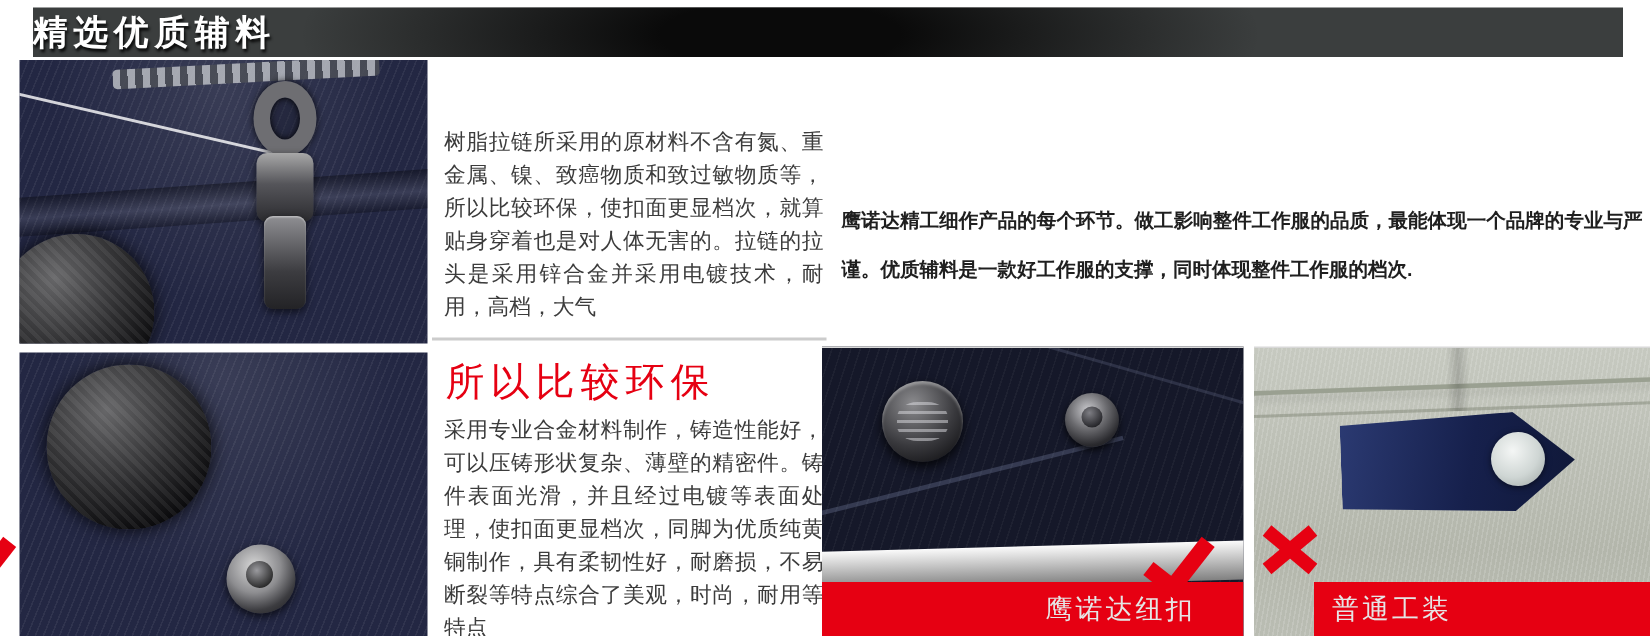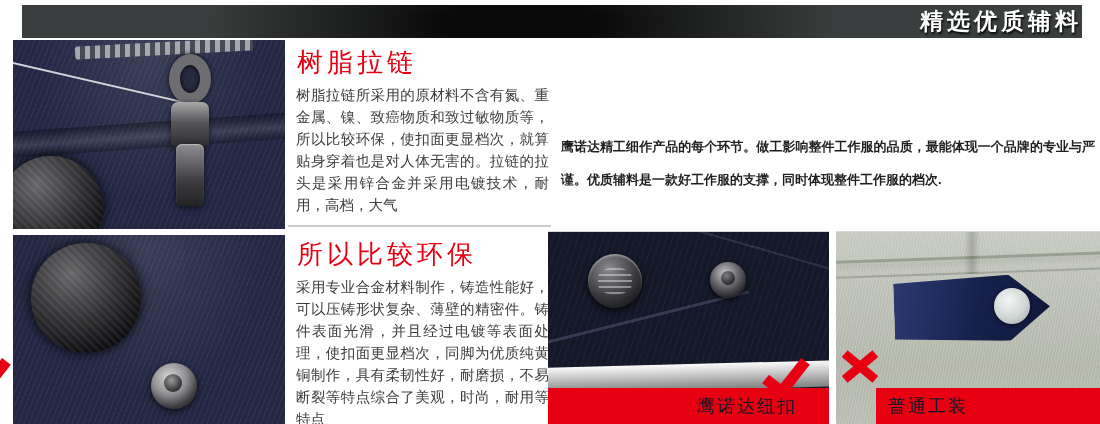--- a/index.html
+++ b/index.html
@@ -2,21 +2,21 @@
 <html><head>
 <meta charset="utf-8">
 <style>
   * { margin:0; padding:0; box-sizing:border-box; }
   body { background:#fff; font-family:"Liberation Sans", sans-serif; }
   .page { position:relative; width:1100px; height:424px; background:#ffffff; overflow:hidden; }
 
   
   .header-bar { position:absolute; left:22px; top:5px; width:1060px; height:33px;
     background: radial-gradient(ellipse 320px 90px at 47% 55%, #0a0a0a 25%, rgba(10,10,10,0) 100%), #3b3e3e; }
-  .header-title { width:100%; text-align:right; line-height:33px; color:#ffffff;
+  .header-title { width:100%; text-align:left; line-height:33px; color:#ffffff;
     font-size:23px; font-weight:bold; letter-spacing:4px; text-shadow:1px 2px 2px rgba(0,0,0,.9); }
 
   
   .photo { position:absolute; overflow:hidden; }
   .navy { background-color:#232743;
     background-image:
       repeating-linear-gradient(112deg, rgba(255,255,255,0.06) 0 1px, transparent 1px 5px),
       radial-gradient(ellipse at 50% 8%, rgba(255,255,255,0.10), transparent 60%); }
   .photo-a { left:13px; top:40px; width:272px; height:189px; }
   .photo-b { left:13px; top:235px; width:272px; height:189px; }
@@ -83,21 +83,21 @@
   .strap { position:absolute; left:58px; top:44px; width:156px; height:66px; transform:rotate(-2deg);
     background:linear-gradient(100deg,#2b3a72,#16204c 55%, #101838);
     clip-path:polygon(0 8%, 74% 0, 100% 50%, 74% 100%, 0 92%);
     box-shadow:2px 3px 6px rgba(0,0,0,.35); }
   .snap-d { position:absolute; left:158px; top:56px; width:36px; height:36px; border-radius:50%;
     background:radial-gradient(circle at 40% 35%, #f4f6f5, #cfd6d4 55%, #9ba3a1);
     box-shadow:0 1px 4px rgba(0,0,0,.55); }
 
   
   .label-band { position:absolute; left:0; bottom:0; width:100%; height:36px; background:#e60012;
-    color:#0f172a; font-family:"Liberation Serif", serif; font-size:18px; line-height:36px; letter-spacing:2px; }
+    color:#e5e5e5; font-family:"Liberation Serif", serif; font-size:18px; line-height:36px; letter-spacing:2px; }
   .band-right { text-align:right; padding-right:32px; }
   .band-left { text-align:left; padding-left:12px;margin-left:40px; }
 
   
   .check-icon { position:absolute; right:30px; bottom:28px; width:26px; height:44px;
     border-right:11px solid #e60012; border-bottom:11px solid #e60012; transform:rotate(38deg); }
   .cross-icon { position:absolute; left:6px; bottom:42px; width:36px; height:32px; }
   .cross-icon::before, .cross-icon::after { content:""; position:absolute; left:-2px; top:12px;
     width:40px; height:9px; background:#e60012; }
   .cross-icon::before { transform:rotate(40deg); }
@@ -129,21 +129,20 @@
     <div class="zip-slider"></div>
     <div class="zip-pull"></div>
     <div class="dome-big dome-a"></div>
   </div>
 
   <div class="photo navy photo-b">
     <div class="dome-big dome-b"></div>
     <div class="snap-small"></div>
   </div>
 
-  <div class="red-title" style="left:297px; top:47px;">树脂拉链</div>
   <div class="body-text" style="left:296px; top:84px;">树脂拉链所采用的原材料不含有氮、重金属、镍、致癌物质和致过敏物质等，所以比较环保，使扣面更显档次，就算贴身穿着也是对人体无害的。拉链的拉头是采用锌合金并采用电镀技术，耐用，高档，大气</div>
 
   <div class="divider"></div>
 
   <div class="red-title" style="left:297px; top:239px;">所以比较环保</div>
   <div class="body-text" style="left:296px; top:276px;">采用专业合金材料制作，铸造性能好，可以压铸形状复杂、薄壁的精密件。铸件表面光滑，并且经过电镀等表面处理，使扣面更显档次，同脚为优质纯黄铜制作，具有柔韧性好，耐磨损，不易断裂等特点综合了美观，时尚，耐用等特点</div>
 
   <div class="quality-body">鹰诺达精工细作产品的每个环节。做工影响整件工作服的品质，最能体现一个品牌的专业与严谨。优质辅料是一款好工作服的支撑，同时体现整件工作服的档次.</div>
 
   <div class="photo photo-c">

